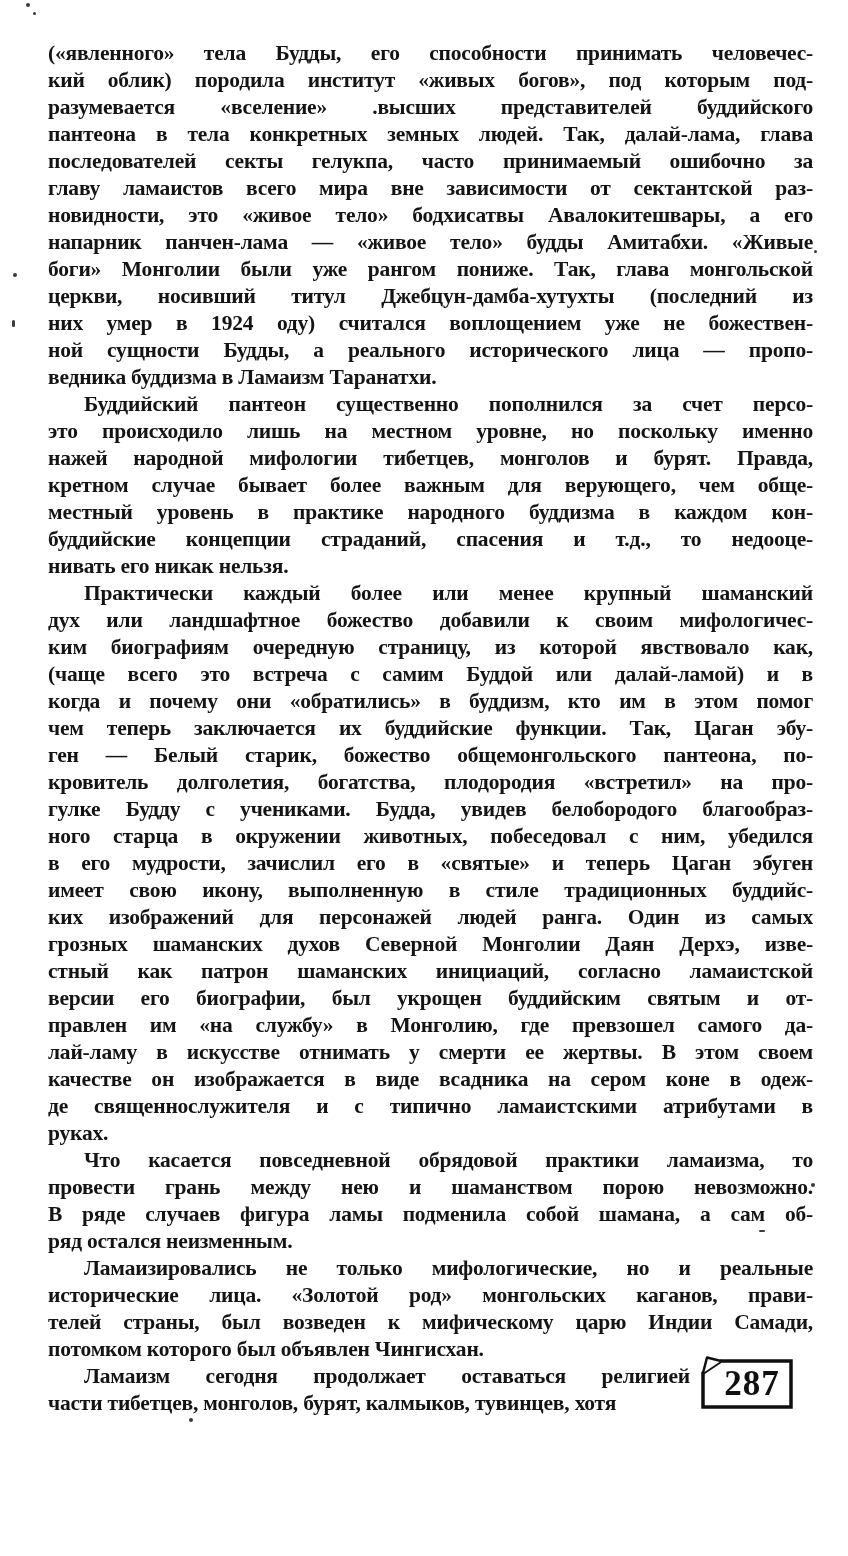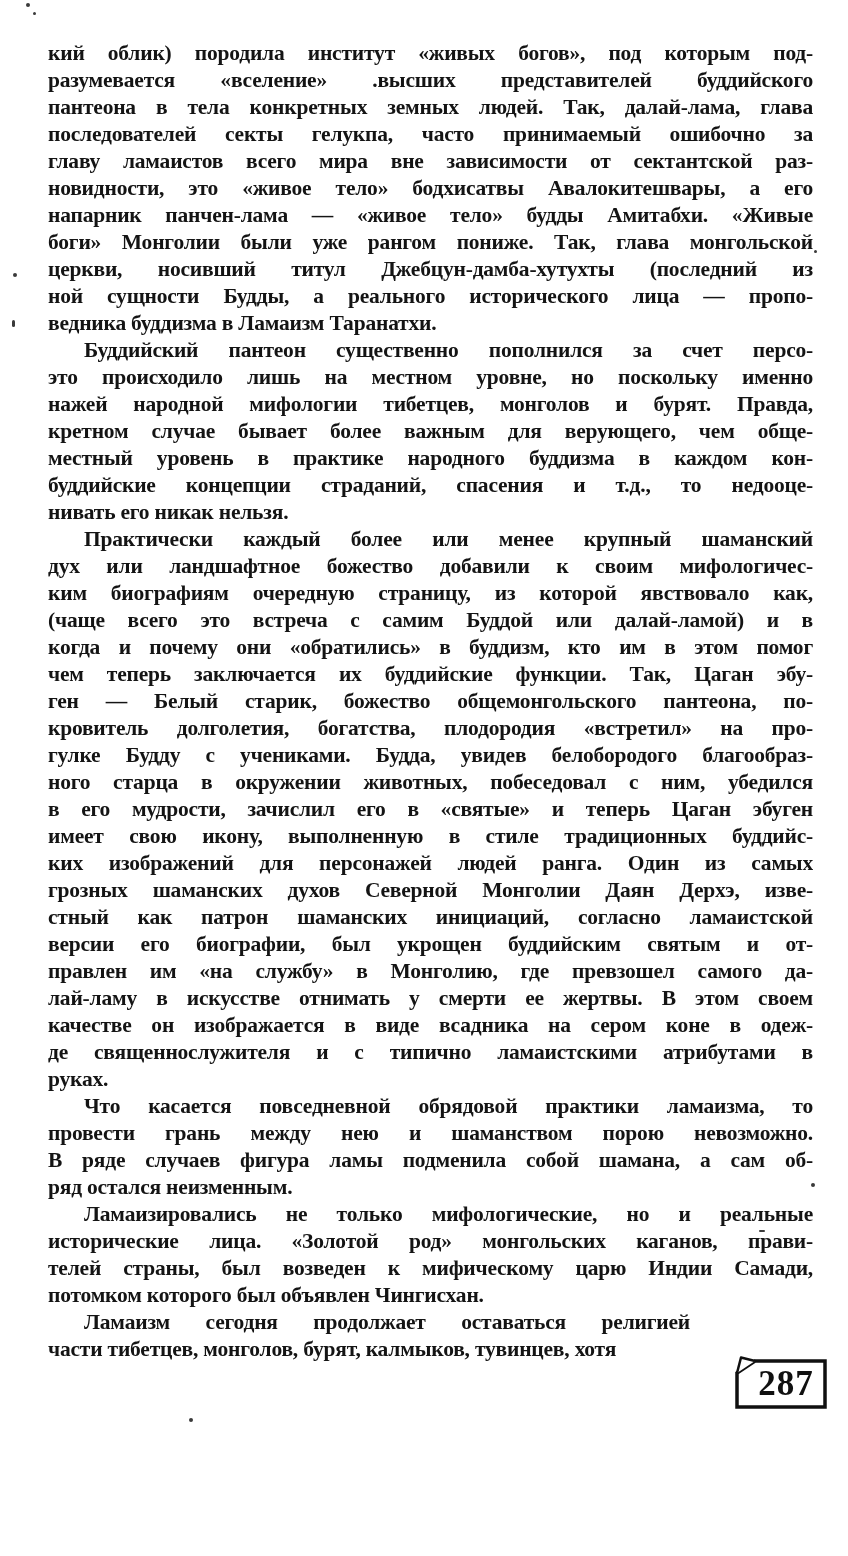--- a/index.html
+++ b/index.html
@@ -34,21 +34,21 @@
     overflow: hidden;
     white-space: normal;
   }
   .line.indent { text-indent: 36px; }
   .line.para-end {
     text-align: left;
     text-align-last: left;
   }
   .page-badge {
     position: absolute;
-    left: 732px;
+    left: 698px;
     top: 1354px;
     width: 98px;
     height: 60px;
   }
   .page-badge svg {
     position: absolute;
     left: 0; top: 0;
     width: 98px; height: 60px;
   }
   .page-badge .num {
@@ -68,29 +68,31 @@
     position: absolute;
     background: #3a3a3a;
     border-radius: 50%;
   }
 </style>
 </head>
 <body>
 
 <div class="page-text">
     <div class="paragraph">
+      <div class="line">(«явленного» тела Будды, его способности принимать человечес-</div>
       <div class="line">кий облик) породила институт «живых богов», под которым под-</div>
       <div class="line">разумевается  «вселение» .высших  представителей  буддийского</div>
       <div class="line">пантеона в тела конкретных земных людей. Так, далай-лама, глава</div>
       <div class="line">последователей секты гелукпа, часто принимаемый ошибочно за</div>
       <div class="line">главу ламаистов всего мира вне зависимости от сектантской раз-</div>
       <div class="line">новидности, это «живое тело» бодхисатвы Авалокитешвары, а его</div>
       <div class="line">напарник панчен-лама — «живое тело» будды Амитабхи. «Живые</div>
       <div class="line">боги» Монголии были уже рангом пониже. Так, глава монгольской</div>
       <div class="line">церкви, носивший титул Джебцун-дамба-хутухты (последний из</div>
+      <div class="line">них умер в 1924 оду) считался воплощением уже не божествен-</div>
       <div class="line">ной сущности Будды, а реального исторического лица — пропо-</div>
       <div class="line para-end">ведника буддизма в Ламаизм Таранатхи.</div>
     </div>
     <div class="paragraph">
       <div class="line indent">Буддийский пантеон существенно пополнился за счет персо-</div>
       <div class="line">это происходило лишь на местном уровне, но поскольку именно</div>
       <div class="line">нажей народной мифологии тибетцев, монголов и бурят. Правда,</div>
       <div class="line">кретном случае бывает более важным для верующего, чем обще-</div>
       <div class="line">местный уровень в практике народного буддизма в каждом кон-</div>
       <div class="line">буддийские концепции страданий, спасения и т.д., то недооце-</div>

